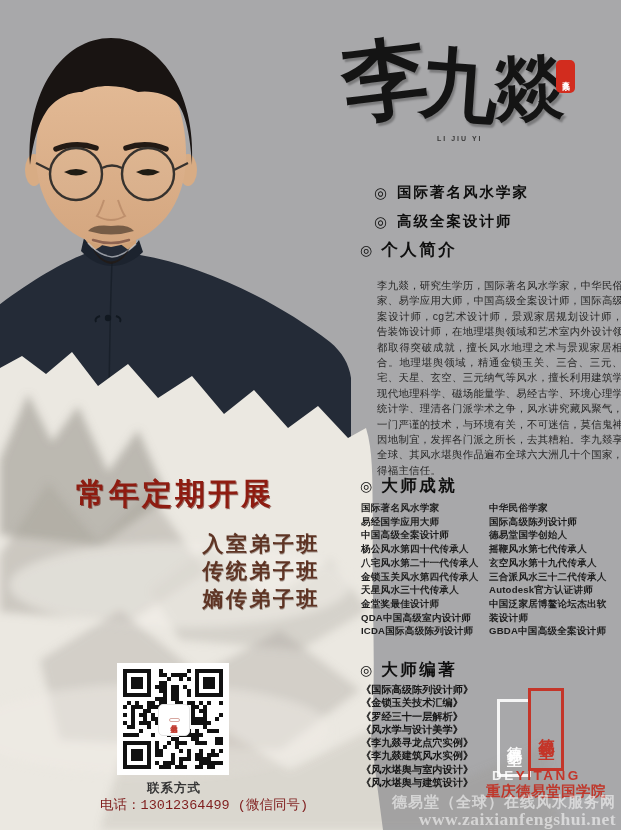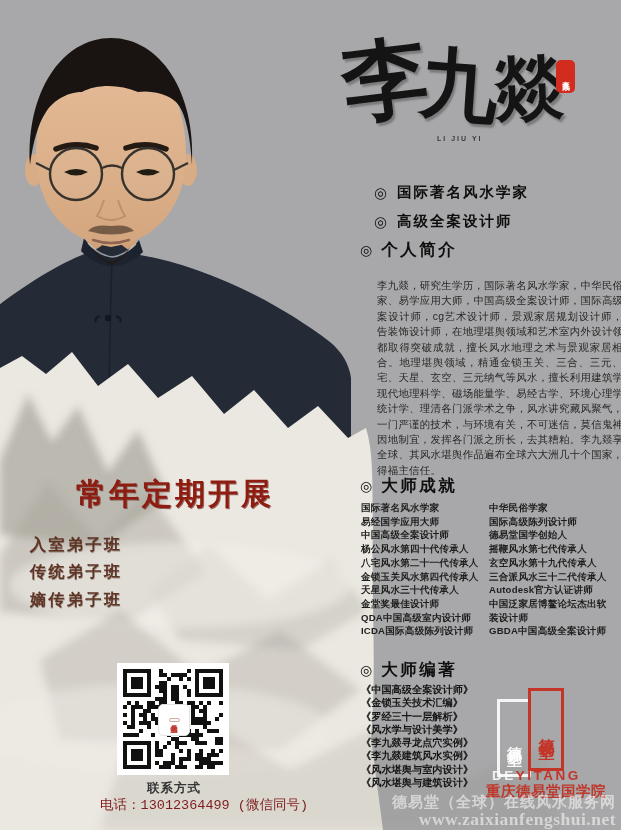--- a/index.html
+++ b/index.html
@@ -67,23 +67,23 @@
   .book-list{left:361px;top:683px;width:190px;list-style:none;margin:0;padding:0;z-index:3;
     font-size:10.2px;line-height:13.3px;font-weight:bold;color:#161616;}
 
   
   .promo-headline{
     left:30px;top:474px;width:290px;text-align:center;z-index:3;
     font-family:"DejaVu Serif","Liberation Serif",serif;
     font-size:30px;font-weight:bold;color:#8e1c11;letter-spacing:3px;
     text-shadow:1px 1px 0 rgba(94,18,10,0.6);
   }
-  .promo-classes{left:30px;top:531px;width:290px;text-align:left;z-index:3;
-    font-family:Liberation Sans, sans-serif;
-    font-size:16px;font-weight:bold;color:#5e3424;letter-spacing:2.5px;line-height:27.3px;
+  .promo-classes{left:30px;top:531px;width:290px;text-align:right;z-index:3;
+    font-family:Liberation Serif, serif;
+    font-size:21px;font-weight:bold;color:#5e3424;letter-spacing:2.5px;line-height:27.3px;
     text-shadow:0.5px 0.5px 0 rgba(60,30,18,0.4);
   }
 
   
   .qr{left:117px;top:663px;width:112px;height:112px;background:#fff;padding:0;z-index:3;
     display:flex;align-items:center;justify-content:center;}
   .qr-logo{
     position:absolute;left:41px;top:41px;width:30px;height:30px;background:#fff;
     border:1px solid #e3e3e3;border-radius:5px;
     display:flex;align-items:center;justify-content:center;
@@ -229,21 +229,21 @@
       <li>装设计师</li>
       <li>GBDA中国高级全案设计师</li>
     </ul>
   </div>
 
   <div class="abs sec-header hdr-books">
     <span class="bullet">◎</span>
     <span class="sec-title">大师编著</span>
   </div>
   <ul class="abs book-list">
-    <li>《中国高级全案设计师》</li>
+    <li>《国际高级陈列设计师》</li>
     <li>《金锁玉关技术汇编》</li>
     <li>《罗经三十一层解析》</li>
     <li>《风水学与设计美学》</li>
     <li>《李九燚寻龙点穴实例》</li>
     <li>《李九燚建筑风水实例》</li>
     <li>《风水堪舆与室内设计》</li>
     <li>《风水堪舆与建筑设计》</li>
   </ul>
 
   <div class="abs promo-headline">常年定期开展</div>

